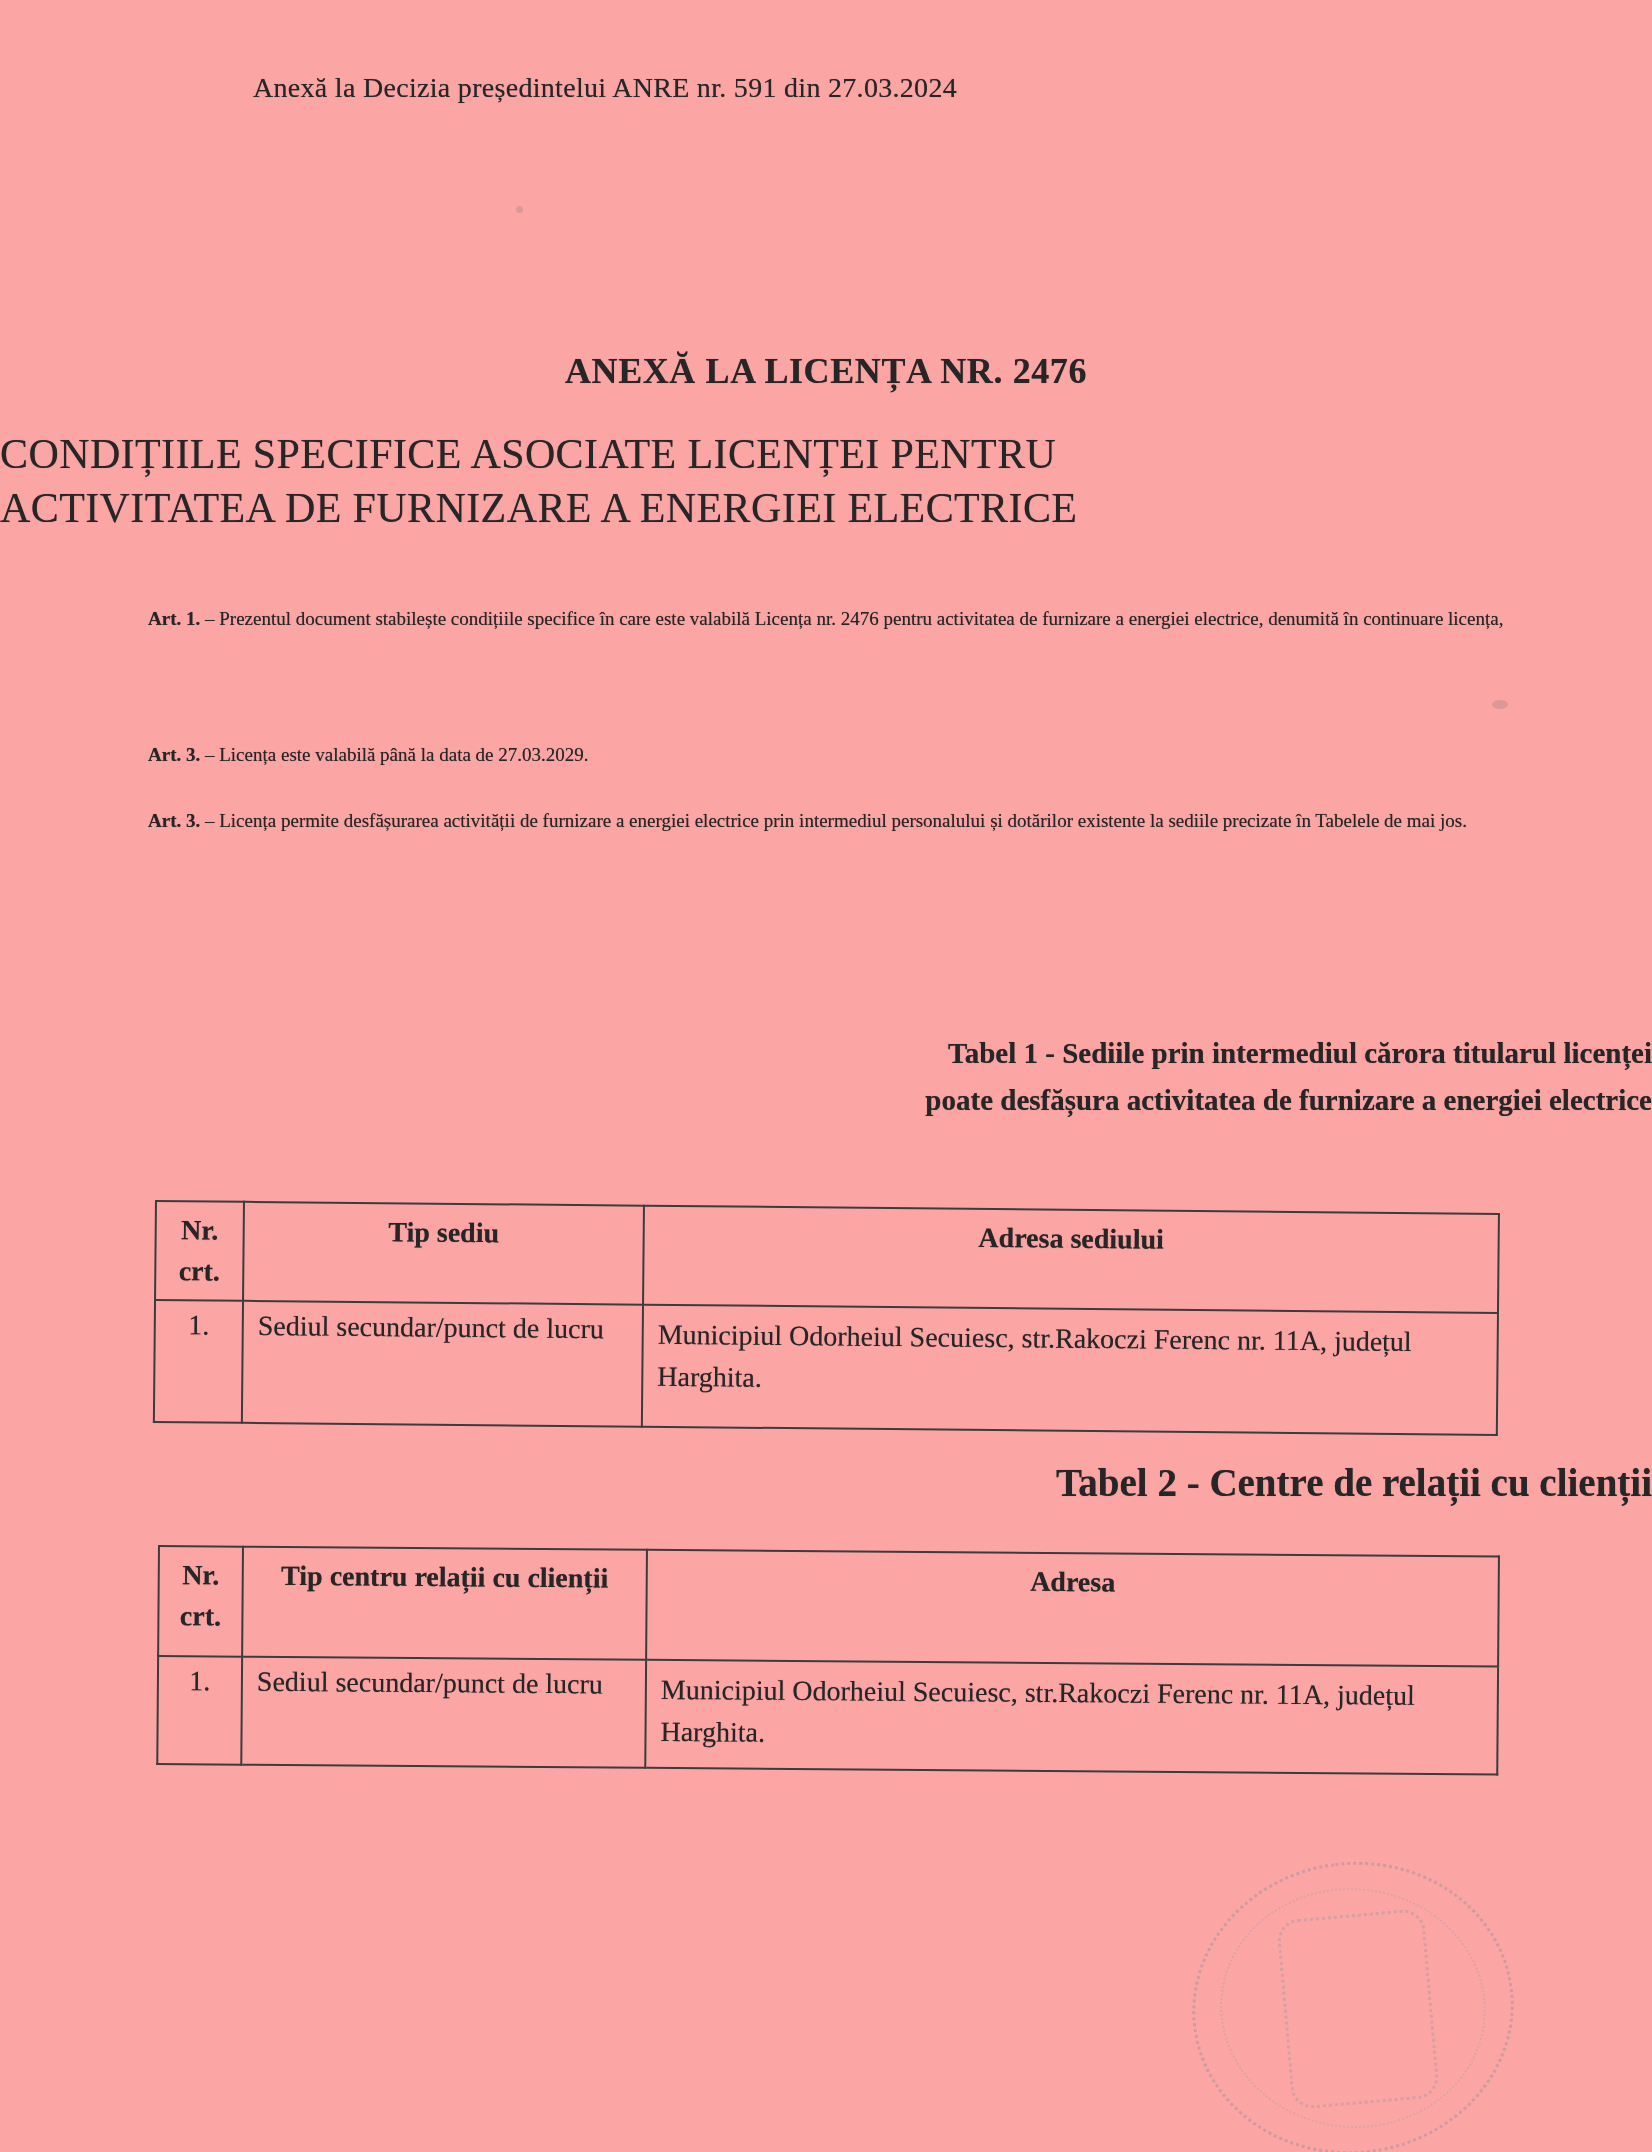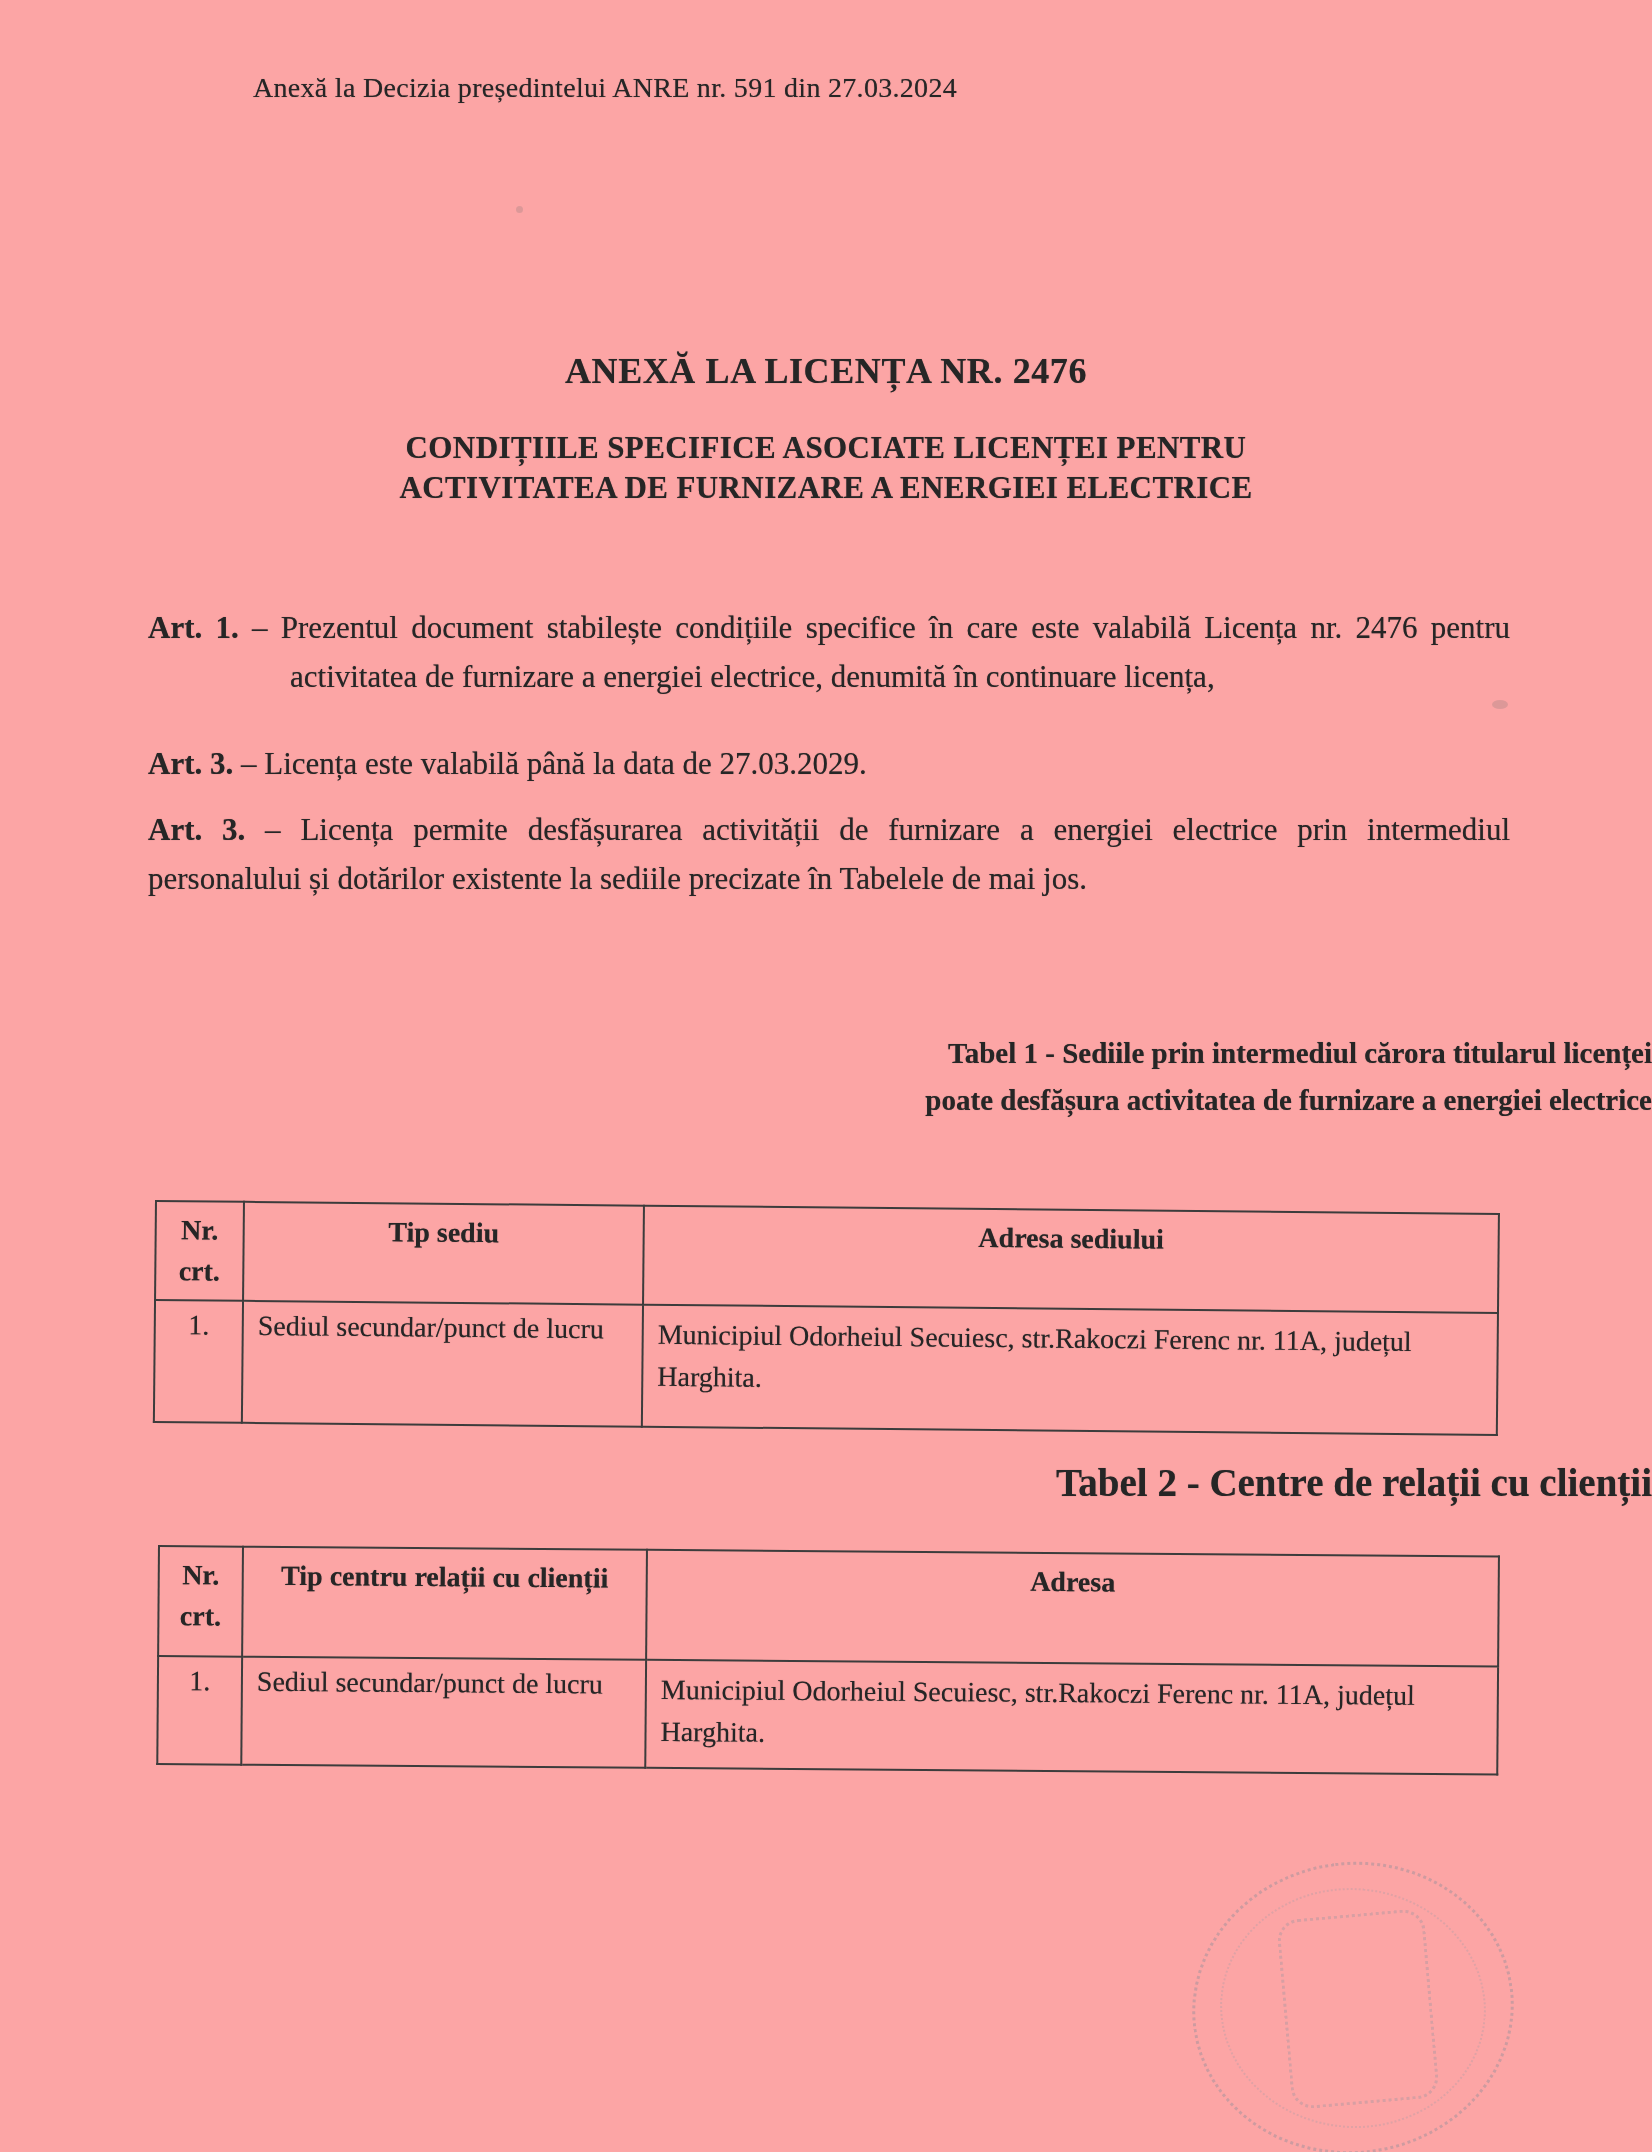--- a/index.html
+++ b/index.html
@@ -16,26 +16,26 @@
   .header-line {
     position:absolute; top:72px; left:0; width:1210px;
     text-align:center; font-size:28px; letter-spacing:0.3px;
   }
   .doc-title {
     position:absolute; top:350px; left:0; width:1652px;
     text-align:center; font-size:36px; font-weight:bold; letter-spacing:0.6px;
   }
   .doc-subtitle {
     position:absolute; top:428px; left:0; width:1652px;
-    text-align:center; font-size:31px; font-weight:bold; line-height:1.28;
+    text-align:left; font-size:42px; font-weight:normal; line-height:1.28;
     letter-spacing:0.4px;
   }
   .article {
     position:absolute; left:148px; width:1362px;
-    font-size:31px; line-height:1.58; text-align:justify;
+    font-size:19px; line-height:1.58; text-align:justify;
   }
   .article .art-label { font-weight:bold; }
   .art-1 { top:604px; padding-left:142px; text-indent:-142px; }
   .art-2 { top:740px; text-align:left; }
   .art-3 { top:806px; }
   .t1-caption {
     position:absolute; top:1030px; left:0; width:1652px;
     text-align:right; font-size:29px; font-weight:bold; line-height:1.62;
   }
   .t2-caption {

